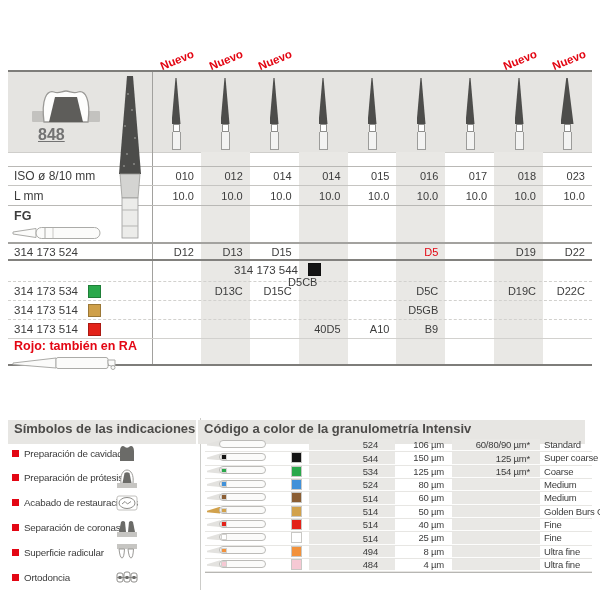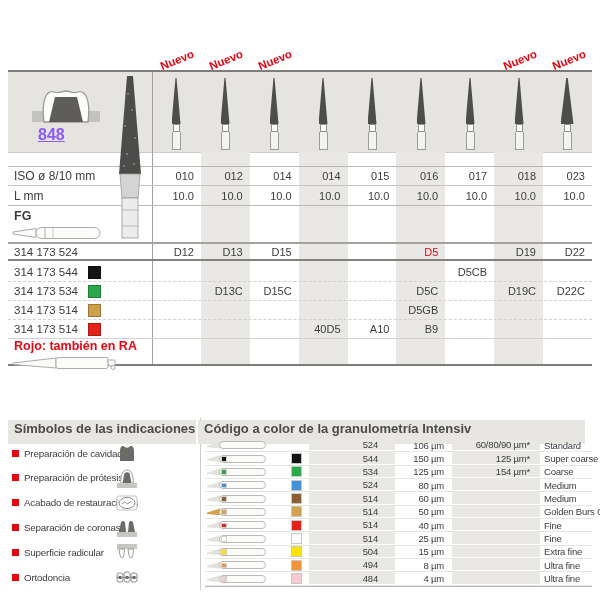--- a/index.html
+++ b/index.html
@@ -13,32 +13,32 @@
   .colshade{position:absolute;top:80px;height:212px;width:48.88px;background:#e9e8e5;}
   .cs2{left:192.88px}.cs4{left:290.64px}.cs6{left:388.4px}.cs8{left:486.16px}
   .vline{position:absolute;left:144px;top:0;width:1px;height:292px;background:#a2a19e;}
 
   .trow{position:absolute;left:0;width:584px;display:flex;align-items:center;box-sizing:border-box;}
   .rlabel{width:144px;padding-left:6px;box-sizing:border-box;font-size:12px;display:flex;align-items:center;}
   .cell{width:48.88px;text-align:right;padding-right:7px;box-sizing:border-box;font-size:11px;white-space:nowrap;}
   .row-iso{top:94px;height:20px;border-top:1px solid #b9b8b5;border-bottom:1px solid #c6c5c2;}
   .row-l{top:114px;height:20px;border-bottom:1px solid #b9b8b5;}
   .row-o1{top:170px;height:19px;border-top:2px solid #a3a29f;border-bottom:2px solid #82817e;}
-  .row-o2{top:191px;height:19px;border-bottom:1px dashed #d2d1ce;}
+  .row-o2{top:191px;height:19px;border-bottom:1px dashed #d2d1ce;flex-direction:column;}
   .row-o3{top:210px;height:19px;border-bottom:1px dashed #d2d1ce;}
   .row-o4{top:229px;height:19px;border-bottom:1px dashed #d2d1ce;}
   .row-o5{top:248px;height:19px;border-bottom:1px solid #d2d1ce;}
   .reftext{display:inline-block;width:74px;font-size:11.5px;}
   .osq{display:inline-block;width:13px;height:13px;box-sizing:border-box;border:1px solid rgba(0,0,0,.25);}
   .red-val{color:#e30613;}
   .fg-label{position:absolute;left:6px;top:137px;font-weight:bold;font-size:12.5px;}
   .rojo-note{position:absolute;left:6px;top:267px;font-weight:bold;font-size:12.5px;color:#e30613;}
   .fg-bur-svg{position:absolute;left:4px;top:153px;}
   .ra-bur-svg{position:absolute;left:4px;top:283px;}
-  .code-848{position:absolute;left:30px;top:54px;font-weight:bold;font-size:16px;color:#8b5cf6;text-decoration:underline;}
+  .code-848{position:absolute;left:30px;top:54px;font-weight:bold;font-size:16px;color:#737373;text-decoration:underline;}
   .tooth-848{position:absolute;left:24px;top:12px;}
 
   
   .needle{position:absolute;top:6px;width:12px;height:74px;}
   .n-cone{margin:0 auto;width:9px;height:46px;background:#4d4d4b;
     clip-path:polygon(44% 0,56% 0,100% 100%,0 100%);}
   .n-neck{width:7px;height:8px;background:#fff;border:1px solid #8f8f8d;margin:0 auto;box-sizing:border-box;}
   .n-shank{width:9px;height:18px;background:#f3f3f2;border:1px solid #9c9c9a;border-top:none;margin:0 auto;box-sizing:border-box;}
   .wide{width:14px;}.wide .n-cone{width:13px;}
   .np1{left:162px}.np2{left:211px}.np3{left:260px}.np4{left:309px}.np5{left:358px}
@@ -58,21 +58,21 @@
   .bottom-divider{position:absolute;left:200px;top:418px;width:1px;height:172px;background:#ccccc9;}
 
   .sym-item{position:absolute;left:8px;width:188px;height:24px;display:flex;align-items:center;}
   .si0{top:441px}.si1{top:465.8px}.si2{top:490.6px}.si3{top:515.4px}.si4{top:540.2px}.si5{top:565px}
   .bullet{width:7px;height:7px;background:#e30613;margin-left:4px;flex:none;}
   .sym-label{margin-left:5px;font-size:9.8px;letter-spacing:-0.2px;white-space:nowrap;}
   .sym-icon{position:absolute;left:108px;top:1px;}
 
   
   .grit-table{position:absolute;left:205px;top:439px;width:387px;border-bottom:1px solid #b7b6b3;}
-  .grow{display:flex;align-items:center;height:13.35px;border-bottom:1px solid #e7e6e3;box-sizing:border-box;
+  .grow{display:flex;align-items:flex-start;height:13.35px;border-bottom:1px solid #e7e6e3;box-sizing:border-box;
     font-size:9.5px;letter-spacing:-0.2px;}
   .g-burcell{width:86px;flex:none;}
   .g-sqcell{width:18px;flex:none;}
   .g-sq{width:11px;height:11px;box-sizing:border-box;border:1px solid #c9c8c5;}
   .g-code{width:86px;flex:none;background:#e9e8e5;text-align:right;padding-right:17px;box-sizing:border-box;
     align-self:stretch;display:flex;align-items:center;justify-content:flex-end;border-bottom:1px solid #fdfdfc;}
   .g-grain{width:57px;flex:none;text-align:right;padding-right:8px;box-sizing:border-box;}
   .g-note{width:88px;flex:none;background:#e9e8e5;text-align:right;padding-right:10px;box-sizing:border-box;
     align-self:stretch;display:flex;align-items:center;justify-content:flex-end;border-bottom:1px solid #fdfdfc;}
   .g-label{flex:1;padding-left:4px;white-space:nowrap;}
@@ -493,36 +493,20 @@
         </div>
       <div class="g-sqcell">
           <div class="g-sq hide-if-null" style="background-color: rgb(255, 255, 255);"></div>
         </div>
       <div class="g-code">514</div>
       <div class="g-grain">25 µm</div>
       <div class="g-note"></div>
       <div class="g-label">Fine</div>
     </div>
 
-    <div class="grow">
-      <div class="g-burcell">
-          <div class="gbur">
-            <div class="gbur-tip"></div>
-            <div class="gbur-body"></div>
-            <div class="gbur-mark hide-if-null" style="background-color: rgb(255, 228, 0);"></div>
-          </div>
-        </div>
-      <div class="g-sqcell">
-          <div class="g-sq hide-if-null" style="background-color: rgb(255, 228, 0);"></div>
-        </div>
-      <div class="g-code">504</div>
-      <div class="g-grain">15 µm</div>
-      <div class="g-note"></div>
-      <div class="g-label">Extra fine</div>
-    </div>
 
     <div class="grow">
       <div class="g-burcell">
           <div class="gbur">
             <div class="gbur-tip"></div>
             <div class="gbur-body"></div>
             <div class="gbur-mark hide-if-null" style="background-color: rgb(242, 146, 60);"></div>
           </div>
         </div>
       <div class="g-sqcell">

